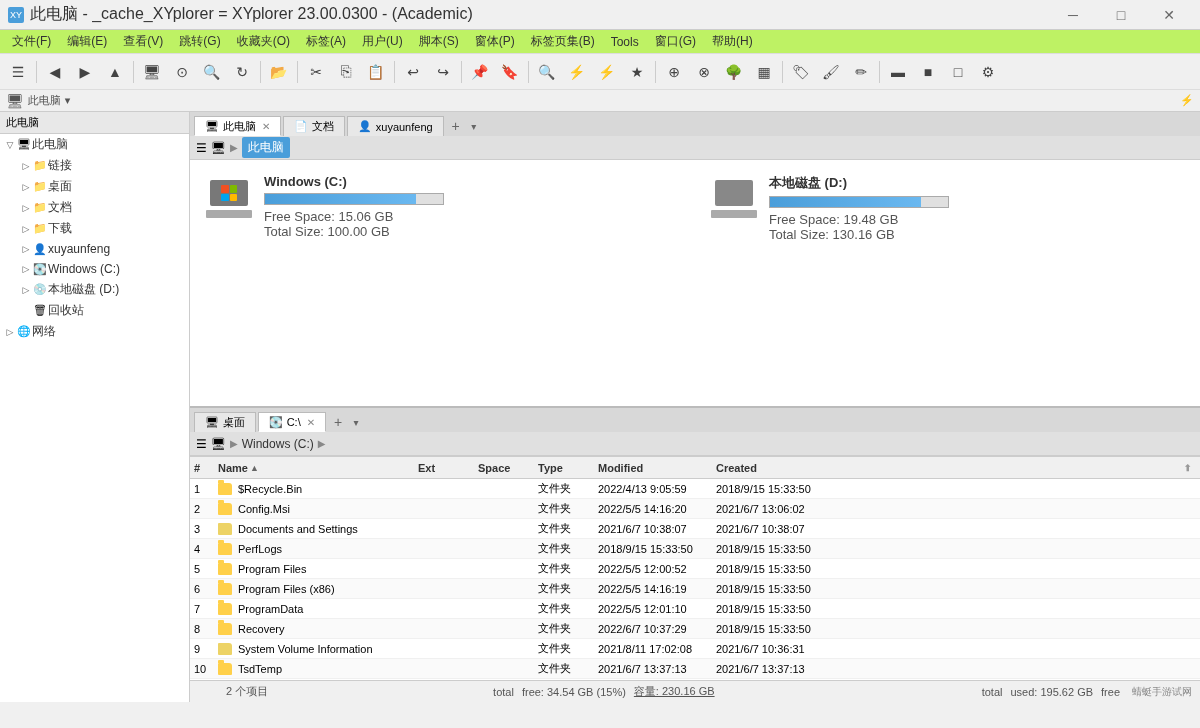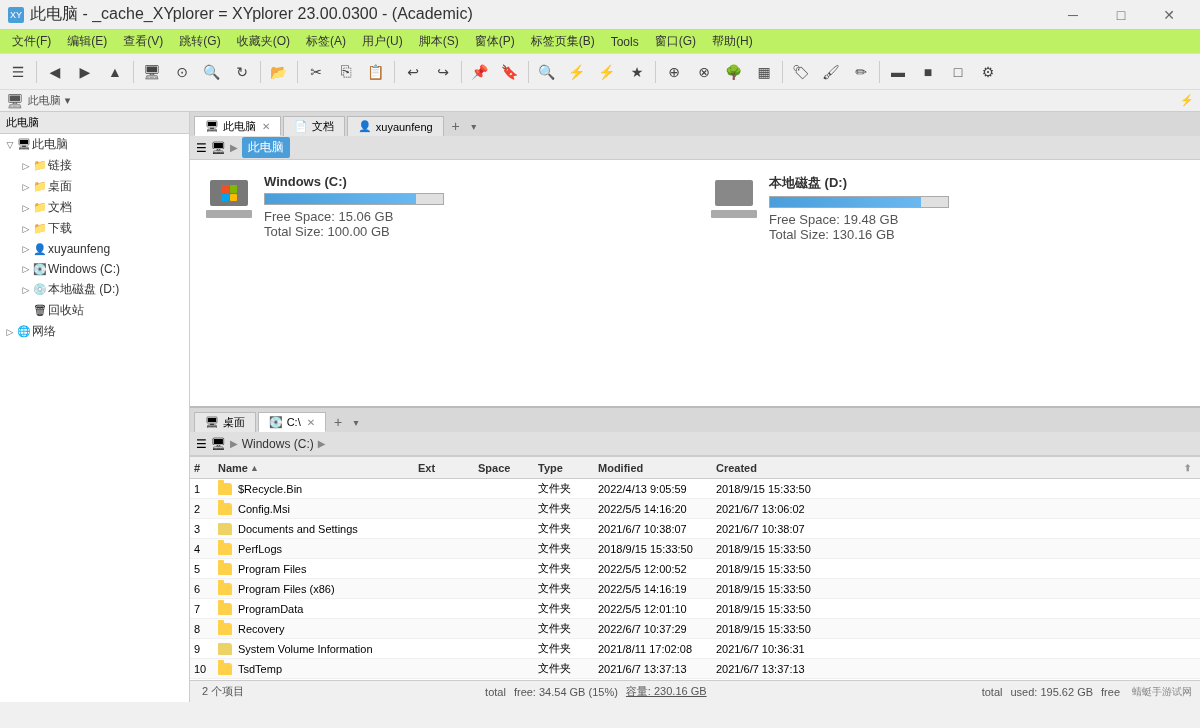--- a/index.html
+++ b/index.html
@@ -74,21 +74,21 @@
     .col-created { width: 140px; flex-shrink: 0; }
     .file-table-body { flex: 1; overflow-y: auto; }
     .file-row { display: flex; align-items: center; height: 20px; padding: 0 4px; font-size: 11px; border-bottom: 1px solid #f0f0f0; cursor: pointer; }
     .file-row.alt { background: #fafafa; }
     .folder-icon { width: 14px; height: 12px; background: #ffd04a; border-radius: 1px 3px 1px 1px; margin-right: 4px; display: inline-block; position: relative; }
     .folder-icon::before { content: ''; position: absolute; top: -3px; left: 0; width: 6px; height: 3px; background: #ffd04a; border-radius: 1px 1px 0 0; }
     .special-folder-icon { width: 14px; height: 12px; background: #e8c840; border-radius: 1px 3px 1px 1px; margin-right: 4px; display: inline-block; position: relative; opacity: 0.8; }
 
     
     .statusbar { background: #f0f0f0; height: 22px; display: flex; align-items: center; border-top: 1px solid #ccc; font-size: 11px; color: #555; }
-    .status-left { padding: 0 12px; flex: 1; }
+    .status-left { padding: 0 4px; flex: 1; margin-left: 32px; }
 
     
     .top-statusbar { background: #f0f0f0; height: 22px; display: flex; align-items: center; padding: 0 6px; border-bottom: 1px solid #ccc; font-size: 11px; color: #555; gap: 8px; }
     .panel-top { flex: 1; display: flex; flex-direction: column; overflow: hidden; border-bottom: 2px solid #bbb; }
     .panel-bottom { flex: 1; display: flex; flex-direction: column; overflow: hidden; }
 
     
     ::-webkit-scrollbar { width: 12px; height: 12px; }
     ::-webkit-scrollbar-track { background: #f0f0f0; }
     ::-webkit-scrollbar-thumb { background: #c0c0c0; border: 1px solid #aaa; }

